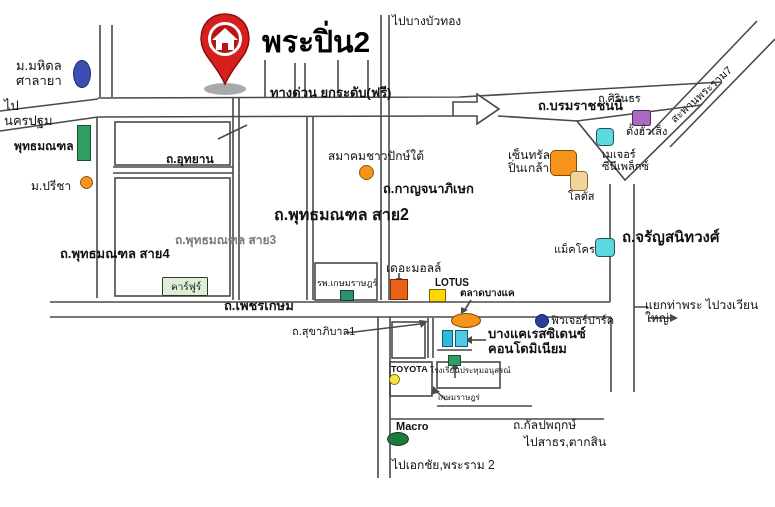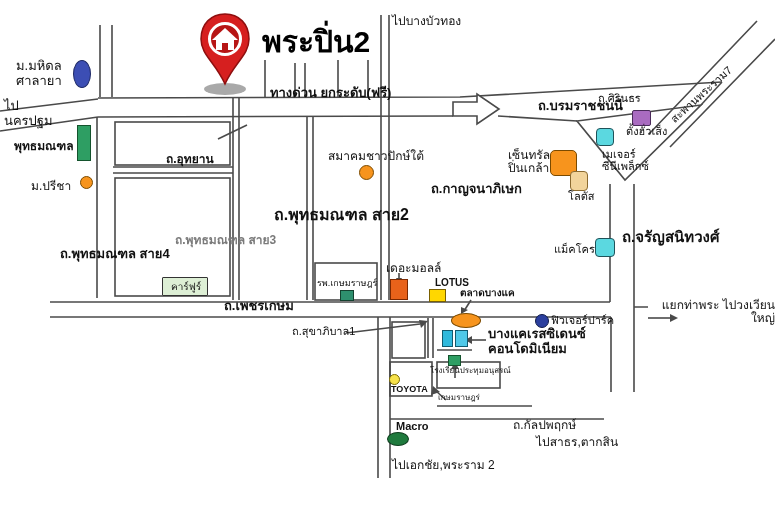--- a/index.html
+++ b/index.html
@@ -131,41 +131,41 @@
 ซีนีเพล็กซ์</div>
       <div class="map-label" style="left: 508px; top: 149px; font-size: 12px;">เซ็นทรัล
 ปิ่นเกล้า</div>
       <div class="map-label" style="left: 568px; top: 190px; font-size: 11px;">โลตัส</div>
       <div class="map-label" style="left: 554px; top: 243px; font-size: 11px;">แม็คโคร</div>
       <div class="map-label" style="left: 622px; top: 229px; font-size: 15px; font-weight: bold;">ถ.จรัญสนิทวงศ์</div>
       <div class="map-label" style="left: 166px; top: 153px; font-size: 12px; font-weight: bold;">ถ.อุทยาน</div>
       <div class="map-label" style="left: 14px; top: 140px; font-size: 12px; font-weight: bold;">พุทธมณฑล</div>
       <div class="map-label" style="left: 31px; top: 180px; font-size: 12px;">ม.ปรีชา</div>
       <div class="map-label" style="left: 328px; top: 150px; font-size: 12px;">สมาคมชาวปักษ์ใต้</div>
-      <div class="map-label" style="left: 383px; top: 182px; font-size: 13px; font-weight: bold; padding-left: 48px;">ถ.กาญจนาภิเษก</div>
+      <div class="map-label" style="left: 383px; top: 182px; font-size: 13px; font-weight: bold;">ถ.กาญจนาภิเษก</div>
       <div class="map-label" style="left: 274px; top: 206px; font-size: 16px; font-weight: bold;">ถ.พุทธมณฑล สาย2</div>
       <div class="map-label" style="left: 175px; top: 234px; font-size: 12px; font-weight: bold; color: rgb(122, 122, 122);">ถ.พุทธมณฑล สาย3</div>
       <div class="map-label" style="left: 60px; top: 247px; font-size: 13px; font-weight: bold;">ถ.พุทธมณฑล สาย4</div>
       <div class="map-label" style="left: 171px; top: 281px; font-size: 10px;">คาร์ฟูร์</div>
       <div class="map-label" style="left: 386px; top: 262px; font-size: 12px;">เดอะมอลล์</div>
       <div class="map-label" style="left: 435px; top: 277px; font-size: 10px; font-weight: bold;">LOTUS</div>
       <div class="map-label" style="left: 460px; top: 287px; font-size: 10px; font-weight: bold;">ตลาดบางแค</div>
       <div class="map-label" style="left: 224px; top: 299px; font-size: 13px; font-weight: bold;">ถ.เพชรเกษม</div>
       <div class="map-label" style="left: 317px; top: 278px; font-size: 9px;">รพ.เกษมราษฎร์</div>
       <div class="map-label" style="left: 292px; top: 325px; font-size: 11px;">ถ.สุขาภิบาล1</div>
       <div class="map-label" style="left: 551px; top: 314px; font-size: 11px;">ฟิวเจอร์ปาร์ค</div>
       <div class="map-label" style="left: 488px; top: 327px; font-size: 13px; font-weight: bold;">บางแคเรสซิเดนซ์
 คอนโดมิเนียม</div>
-      <div class="map-label" style="left: 391px; top: 364px; font-size: 9px; font-weight: bold; margin-top: 20px;">TOYOTA</div>
+      <div class="map-label" style="left: 391px; top: 364px; font-size: 9px; font-weight: bold;">TOYOTA</div>
       <div class="map-label" style="left: 430px; top: 367px; font-size: 8px;">โรงเรียนประทุมอนุสรณ์</div>
       <div class="map-label" style="left: 438px; top: 394px; font-size: 8px;">เกษมราษฎร่</div>
-      <div class="map-label" style="left: 645px; top: 299px; font-size: 12px; text-align: right;">แยกท่าพระ ไปวงเวียนใหญ่</div>
+      <div class="map-label" style="left: 645px; top: 299px; font-size: 12px;">แยกท่าพระ ไปวงเวียนใหญ่</div>
       <div class="map-label" style="left: 396px; top: 420px; font-size: 11px; font-weight: bold;">Macro</div>
       <div class="map-label" style="left: 513px; top: 419px; font-size: 12px;">ถ.กัลปพฤกษ์</div>
-      <div class="map-label" style="left: 524px; top: 436px; font-size: 12px; margin-left: 12px;">ไปสาธร,ตากสิน</div>
+      <div class="map-label" style="left: 524px; top: 436px; font-size: 12px;">ไปสาธร,ตากสิน</div>
       <div class="map-label" style="left: 392px; top: 459px; font-size: 12px;">ไปเอกชัย,พระราม 2</div>
     </div>
 
   <div id="pin">
     <svg width="58" height="84" viewBox="0 0 58 84">
       <ellipse cx="29" cy="77" rx="21" ry="6" fill="#9a9a9a" opacity="0.85"></ellipse>
       <path d="M29,2 C15,2 5,12 5,27 C5,43 19,50 29,72 C39,50 53,43 53,27 C53,12 43,2 29,2 Z" fill="#d61f1f" stroke="#8f0f0f" stroke-width="1.5"></path>
       <circle cx="29" cy="27" r="15.5" fill="#b71515" stroke="#ffffff" stroke-width="3"></circle>
       <g>
         <polygon points="29,16 16,28 42,28" fill="#ffffff"></polygon>

